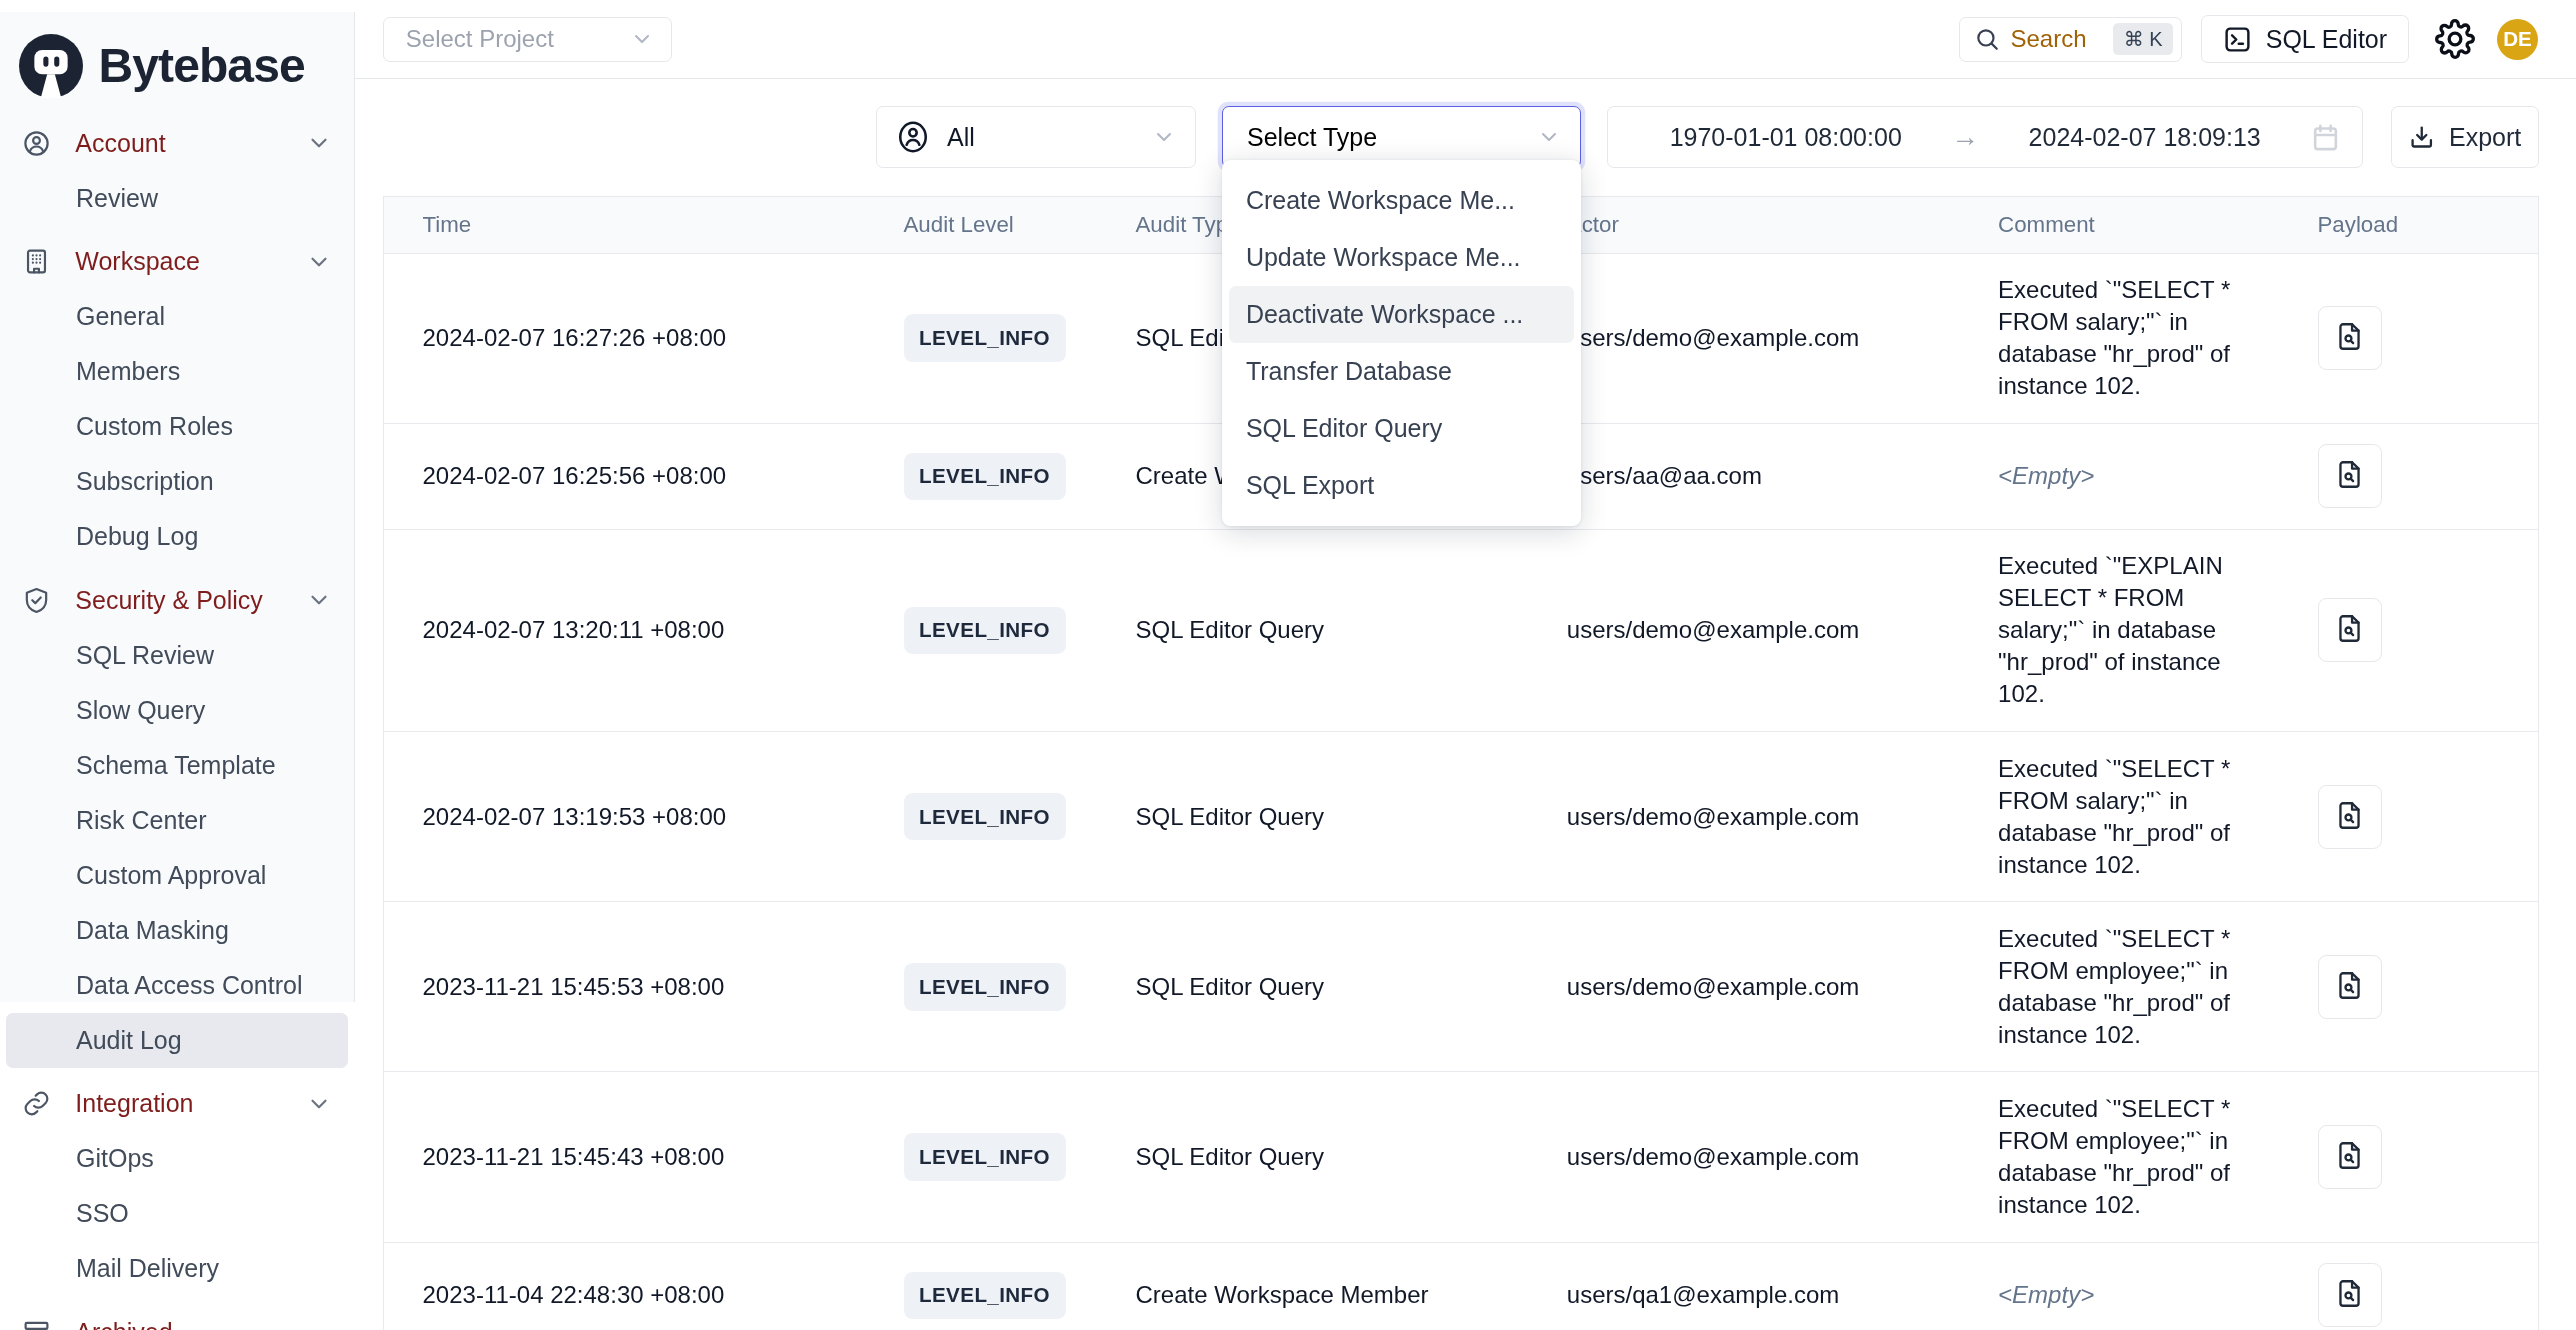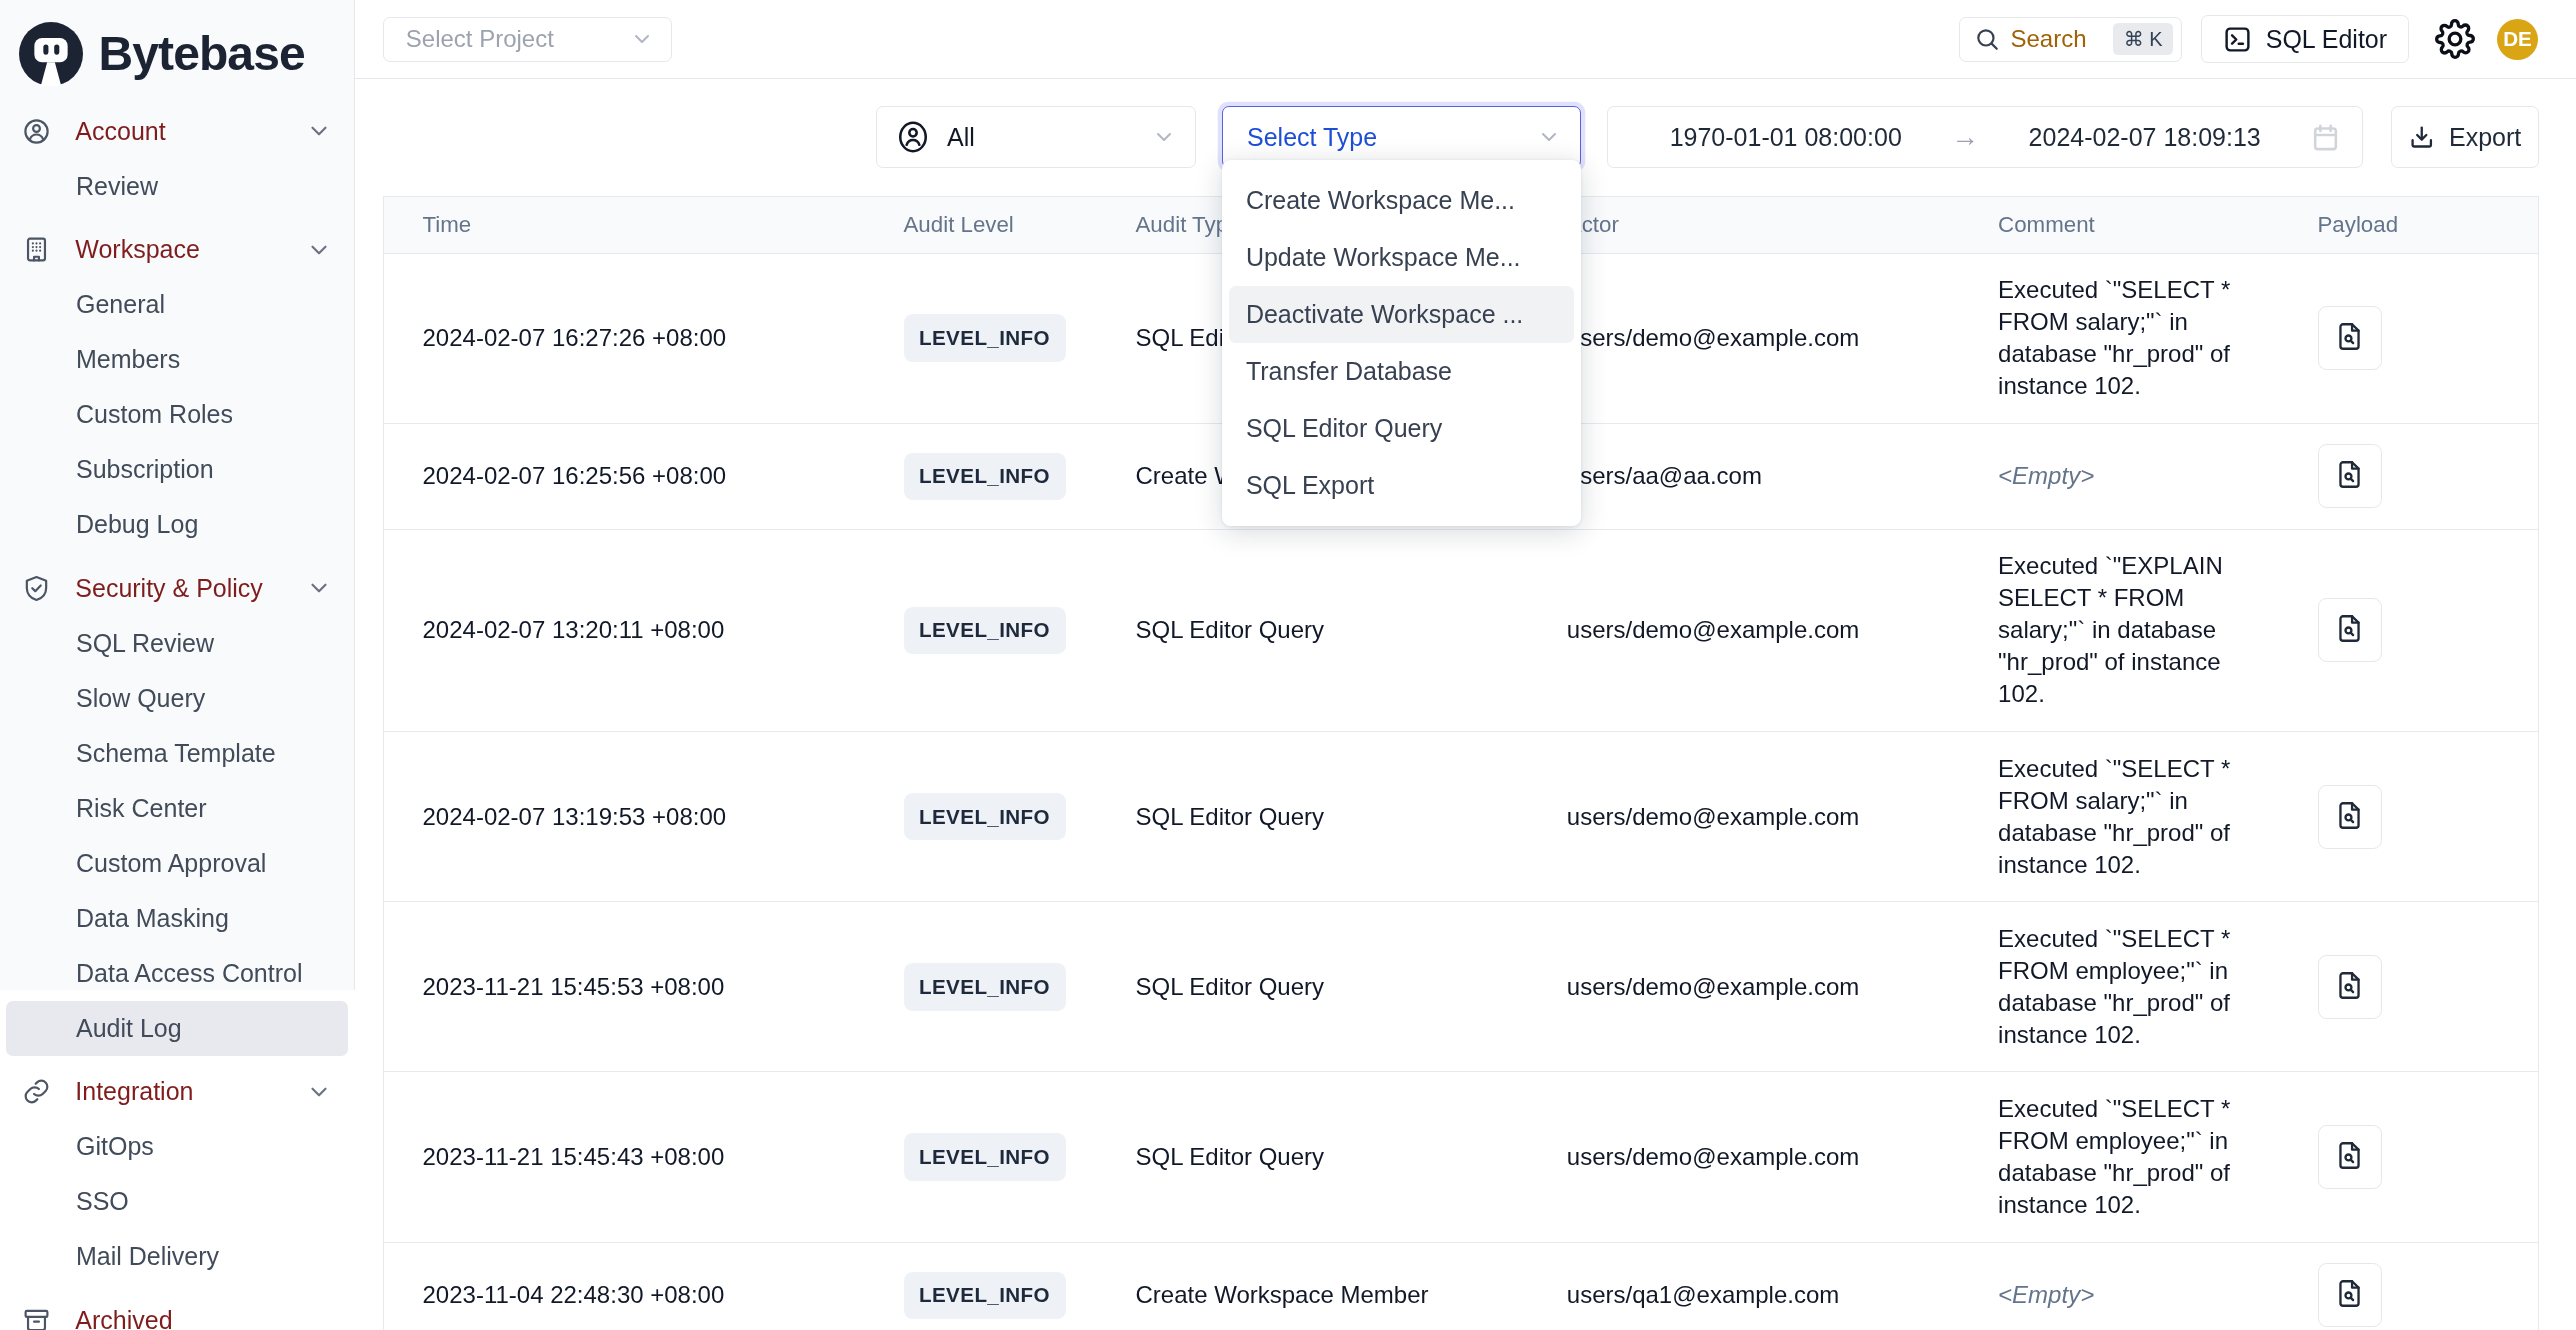--- a/index.html
+++ b/index.html
@@ -1,21 +1,21 @@
 <!DOCTYPE html>
 <html style="font-size:13.7px"><head>
 <meta charset="utf-8">
 <style>
   * { margin:0; padding:0; box-sizing:border-box; }
   html,body { width:2576px; height:1330px; overflow:hidden; background:#fff;
     font-family:"Liberation Sans", sans-serif; color:#111827; }
   .app { position:relative; width:2576px; height:1330px; overflow:hidden; }
 
   
-  .sidebar { position:absolute; left:0; top:0; width:355px; height:990px;
+  .sidebar { position:absolute; left:0; top:12px; width:355px; height:990px;
     background:#f8fafc; border-right:0.9px solid #e5e7eb; }
   .logo-row { display:flex; align-items:center; gap:15.5px; padding:12px 0 0 19px; height:95px; }
   .logo-mark { width:64px; height:64px; flex:0 0 auto; }
   .logo-text { font-size:48px; font-weight:800; color:#1c2433; letter-spacing:-0.9px; }
   .nav { padding-top:0; }
   .nav-head { display:flex; align-items:center; height:55px; margin-top:8.6px; padding:0 22.3px;
     font-size:25px; font-weight:500; color:#7f1d1d; cursor:pointer; }
   .nav-head .nav-ico { width:29px; height:29px; margin-right:24px; color:#4b5563; display:flex; align-items:center; }
   .nav-head .nav-ico svg { width:29px; height:29px; }
   .nav-head .nav-lbl { flex:1; }
@@ -54,21 +54,21 @@
   .fctl { height:62px; border:0.9px solid #e5e7eb; border-radius:6.9px; background:#fff;
     display:flex; align-items:center; font-size:25px; cursor:pointer; }
   .all-select { width:320px; padding:0 19px; }
   .all-select .p-ico { width:34px; height:34px; color:#111827; margin-right:17px; }
   .all-select .p-ico svg { width:34px; height:34px; }
   .all-select .a-lbl { flex:1; color:#111827; }
   .chev { width:24px; height:24px; color:#b0b6c3; }
   .chev svg { width:24px; height:24px; }
   .type-select { width:359px; margin-left:26px; padding:0 19px 0 24px;
     border:1.7px solid #5b5fe3; box-shadow:0 0 0 4.3px #e0e1fb; }
-  .type-select .t-ph { flex:1; color:#1d4ed8; }
+  .type-select .t-ph { flex:1; color:#000000; }
   .daterange { width:756px; margin-left:26px; padding:0 20.6px; cursor:default; }
   .daterange .dt { flex:1; text-align:center; color:#1f2937; }
   .daterange .arr { color:#9ca3af; font-size:27.5px; padding:0 8.6px; }
   .daterange .cal { width:31px; height:31px; color:#d1d5db; margin-left:8.6px; }
   .daterange .cal svg { width:31px; height:31px; }
   .export-btn { width:148px; margin-left:27.5px; justify-content:center; gap:13.7px; color:#1f2937; }
   .export-btn .e-ico { width:27.5px; height:27.5px; color:#1f2937; }
   .export-btn .e-ico svg { width:27.5px; height:27.5px; }
 
   

